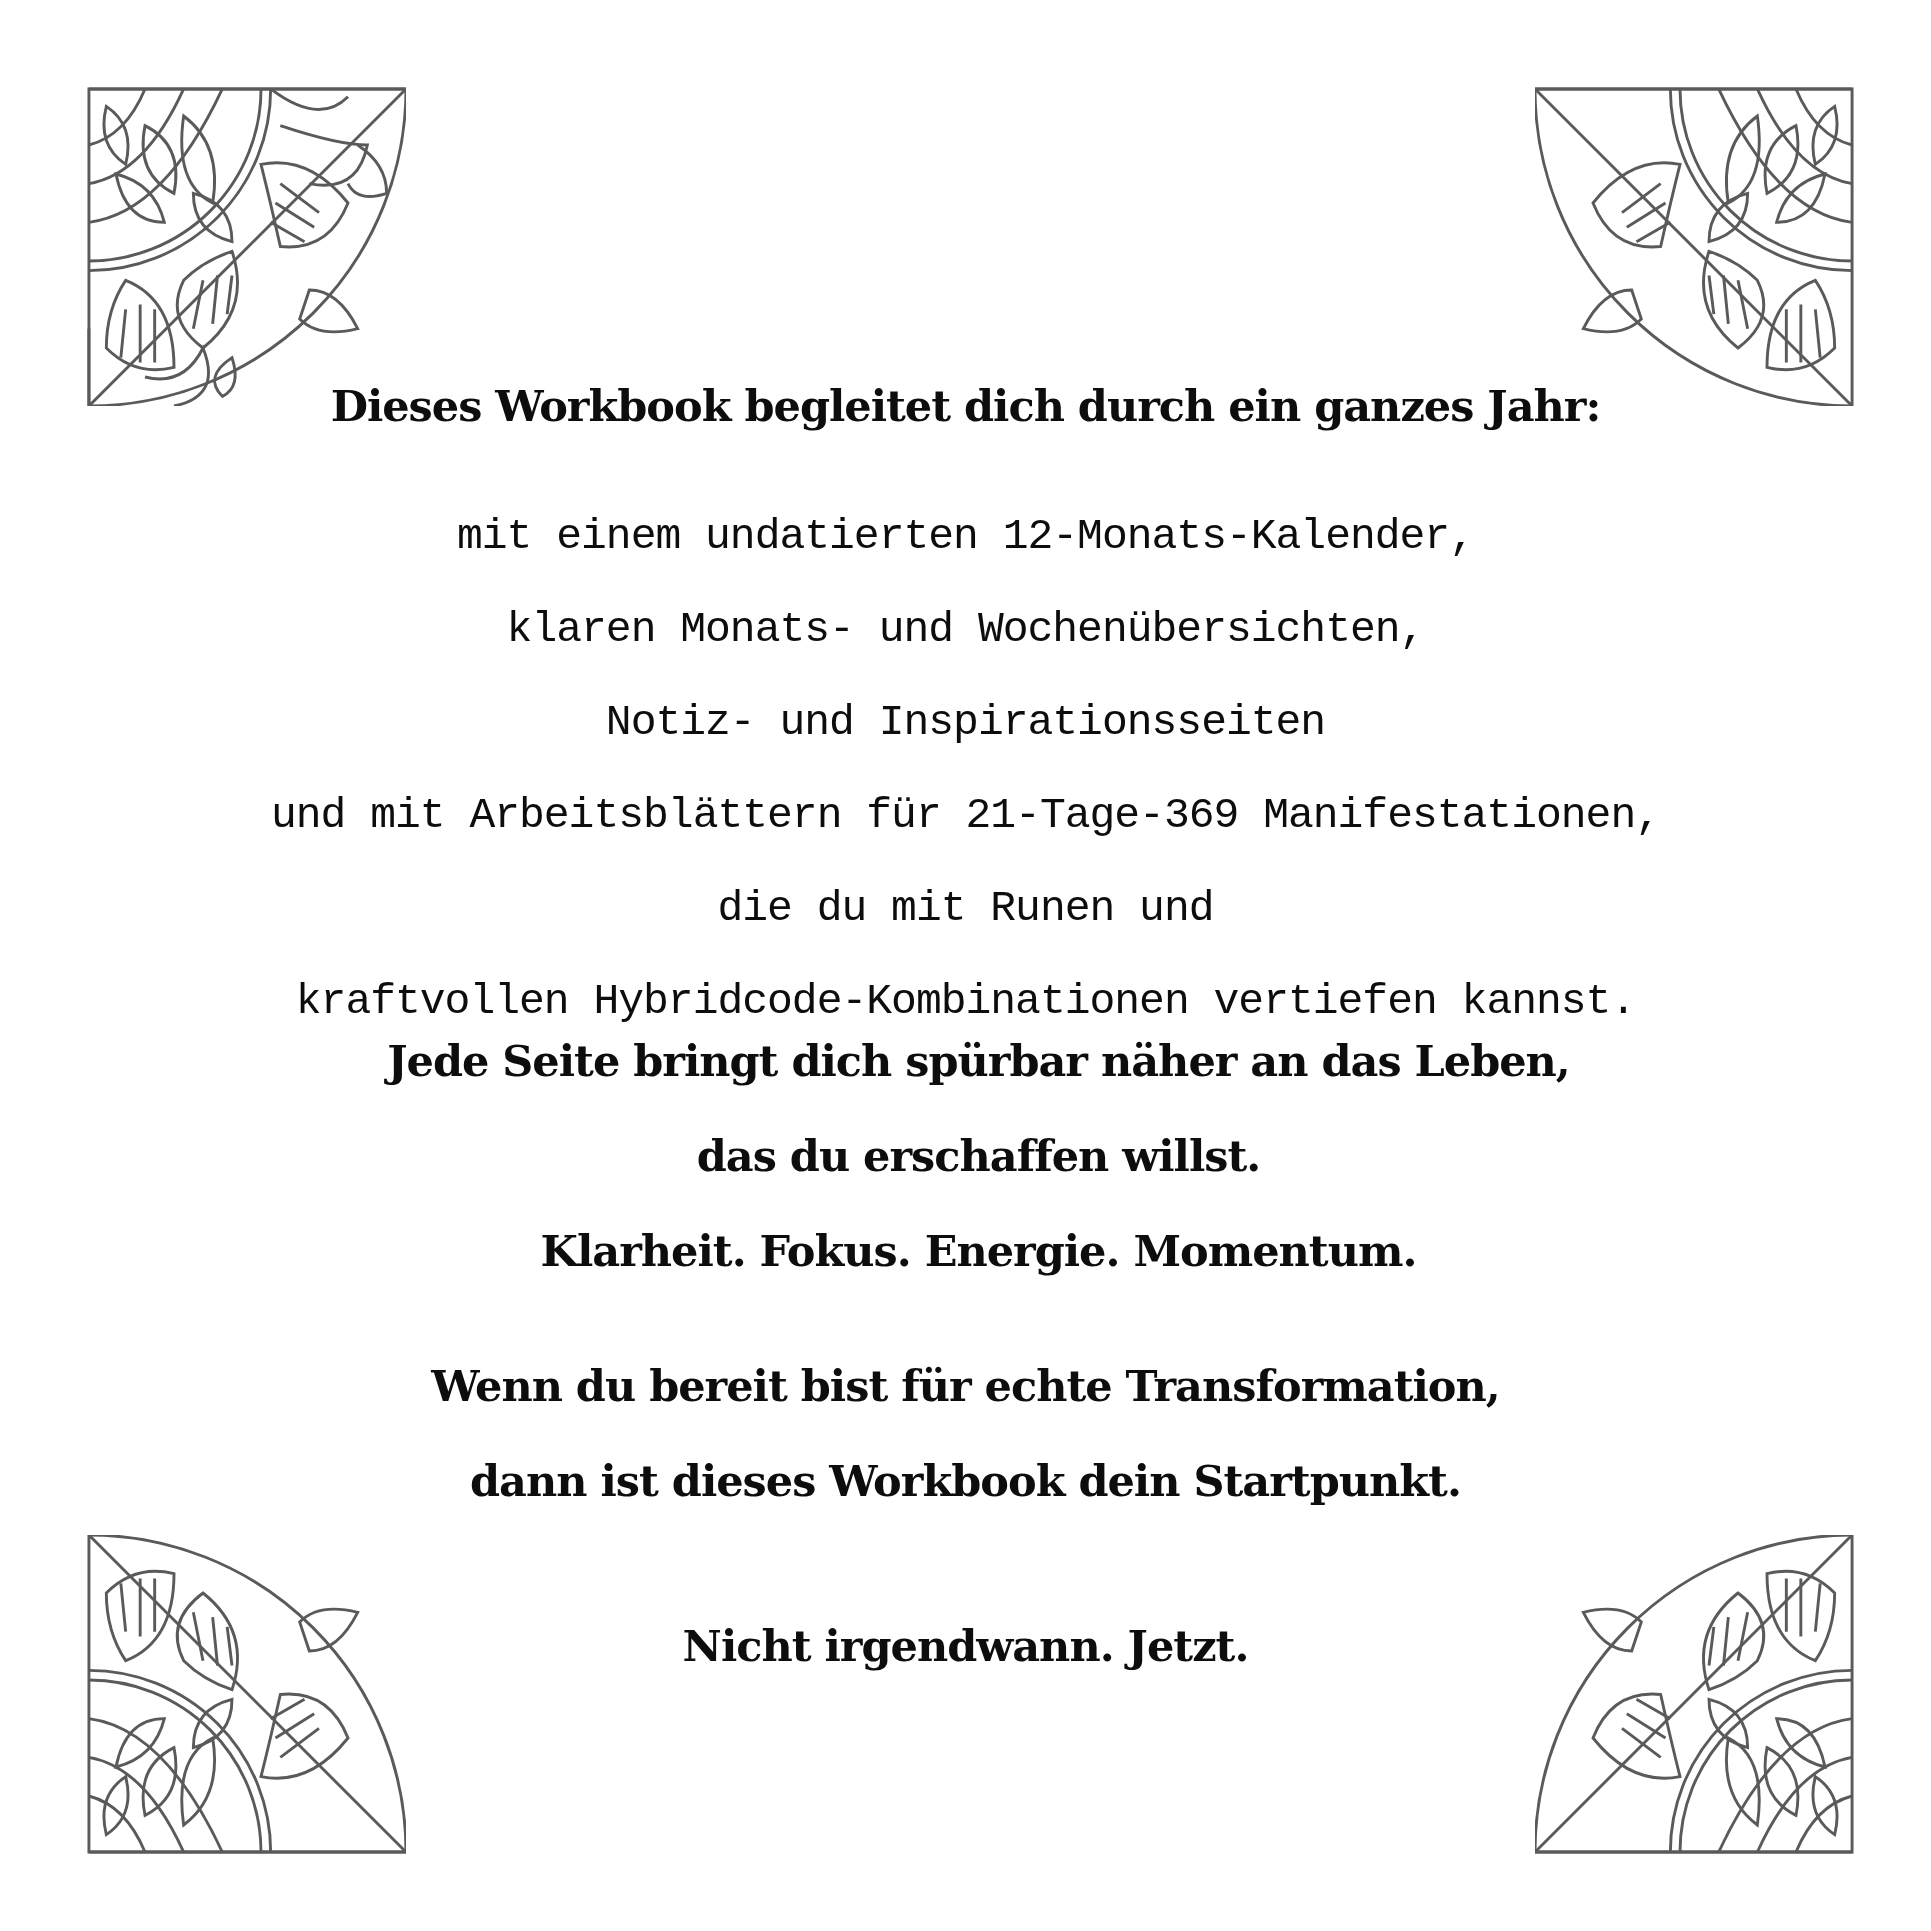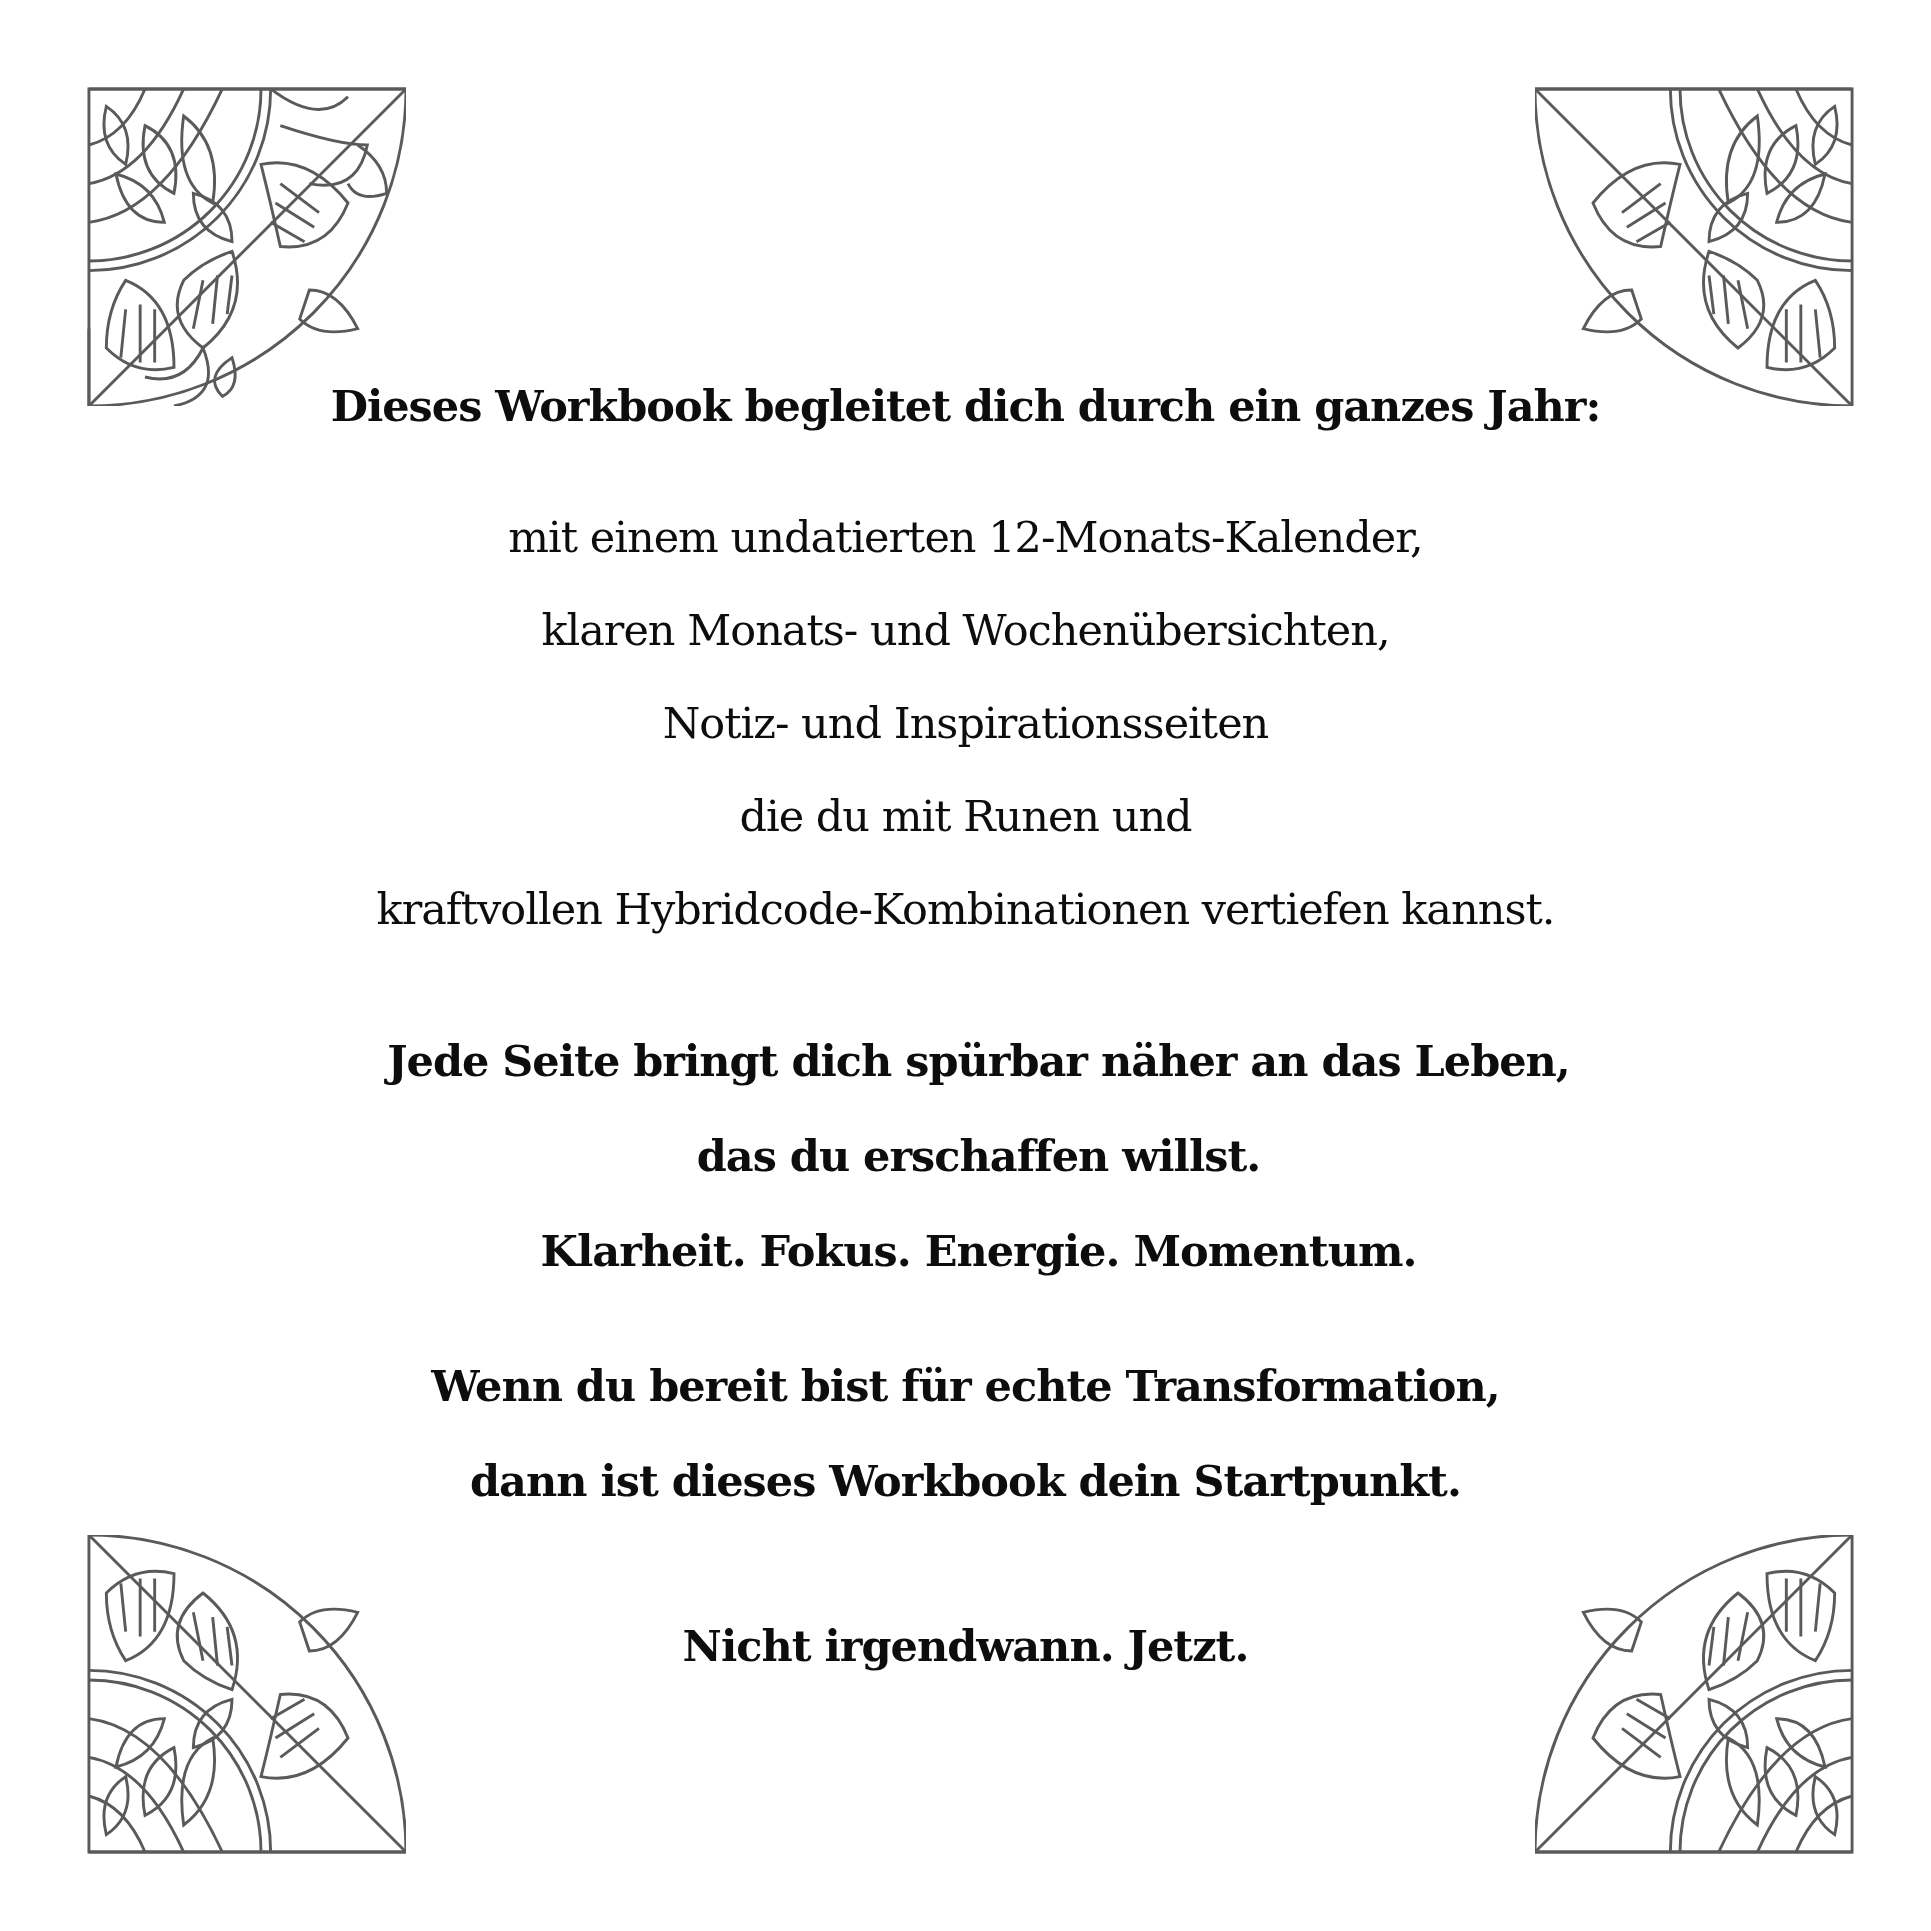--- a/index.html
+++ b/index.html
@@ -108,24 +108,25 @@
     <path d="M100 30 Q140 60 130 120 Q90 100 100 30 Z"></path>
     <path d="M30 90 Q70 100 80 140 Q40 140 30 90 Z"></path>
     <path d="M110 110 Q150 120 150 160 Q110 150 110 110 Z"></path>
   </svg>
 </div>
 
 <div class="text bold" style="top:346px;">
   <span class="line">Dieses Workbook begleitet dich durch ein ganzes Jahr:</span>
 </div>
 
-<div class="text" style="top:477px;">
+<div class="text" style="top:477px;font-family:Liberation Mono, monospace;">
   <span class="line">mit einem undatierten 12-Monats-Kalender,</span>
   <span class="line">klaren Monats- und Wochenübersichten,</span>
   <span class="line">Notiz- und Inspirationsseiten</span>
+  <span class="line">und mit Arbeitsblättern für 21-Tage-369 Manifestationen,</span>
   <span class="line">die du mit Runen und</span>
 
   <span class="line">kraftvollen Hybridcode-Kombinationen vertiefen kannst.</span>
 </div>
 
 <div class="text bold" style="top:1000px; line-height:68px;padding-left:13px;">
   <span class="line">Jede Seite bringt dich spürbar näher an das Leben,</span>
   <span class="line">das du erschaffen willst.</span>
   <span class="line">Klarheit. Fokus. Energie. Momentum.</span>
 </div>

